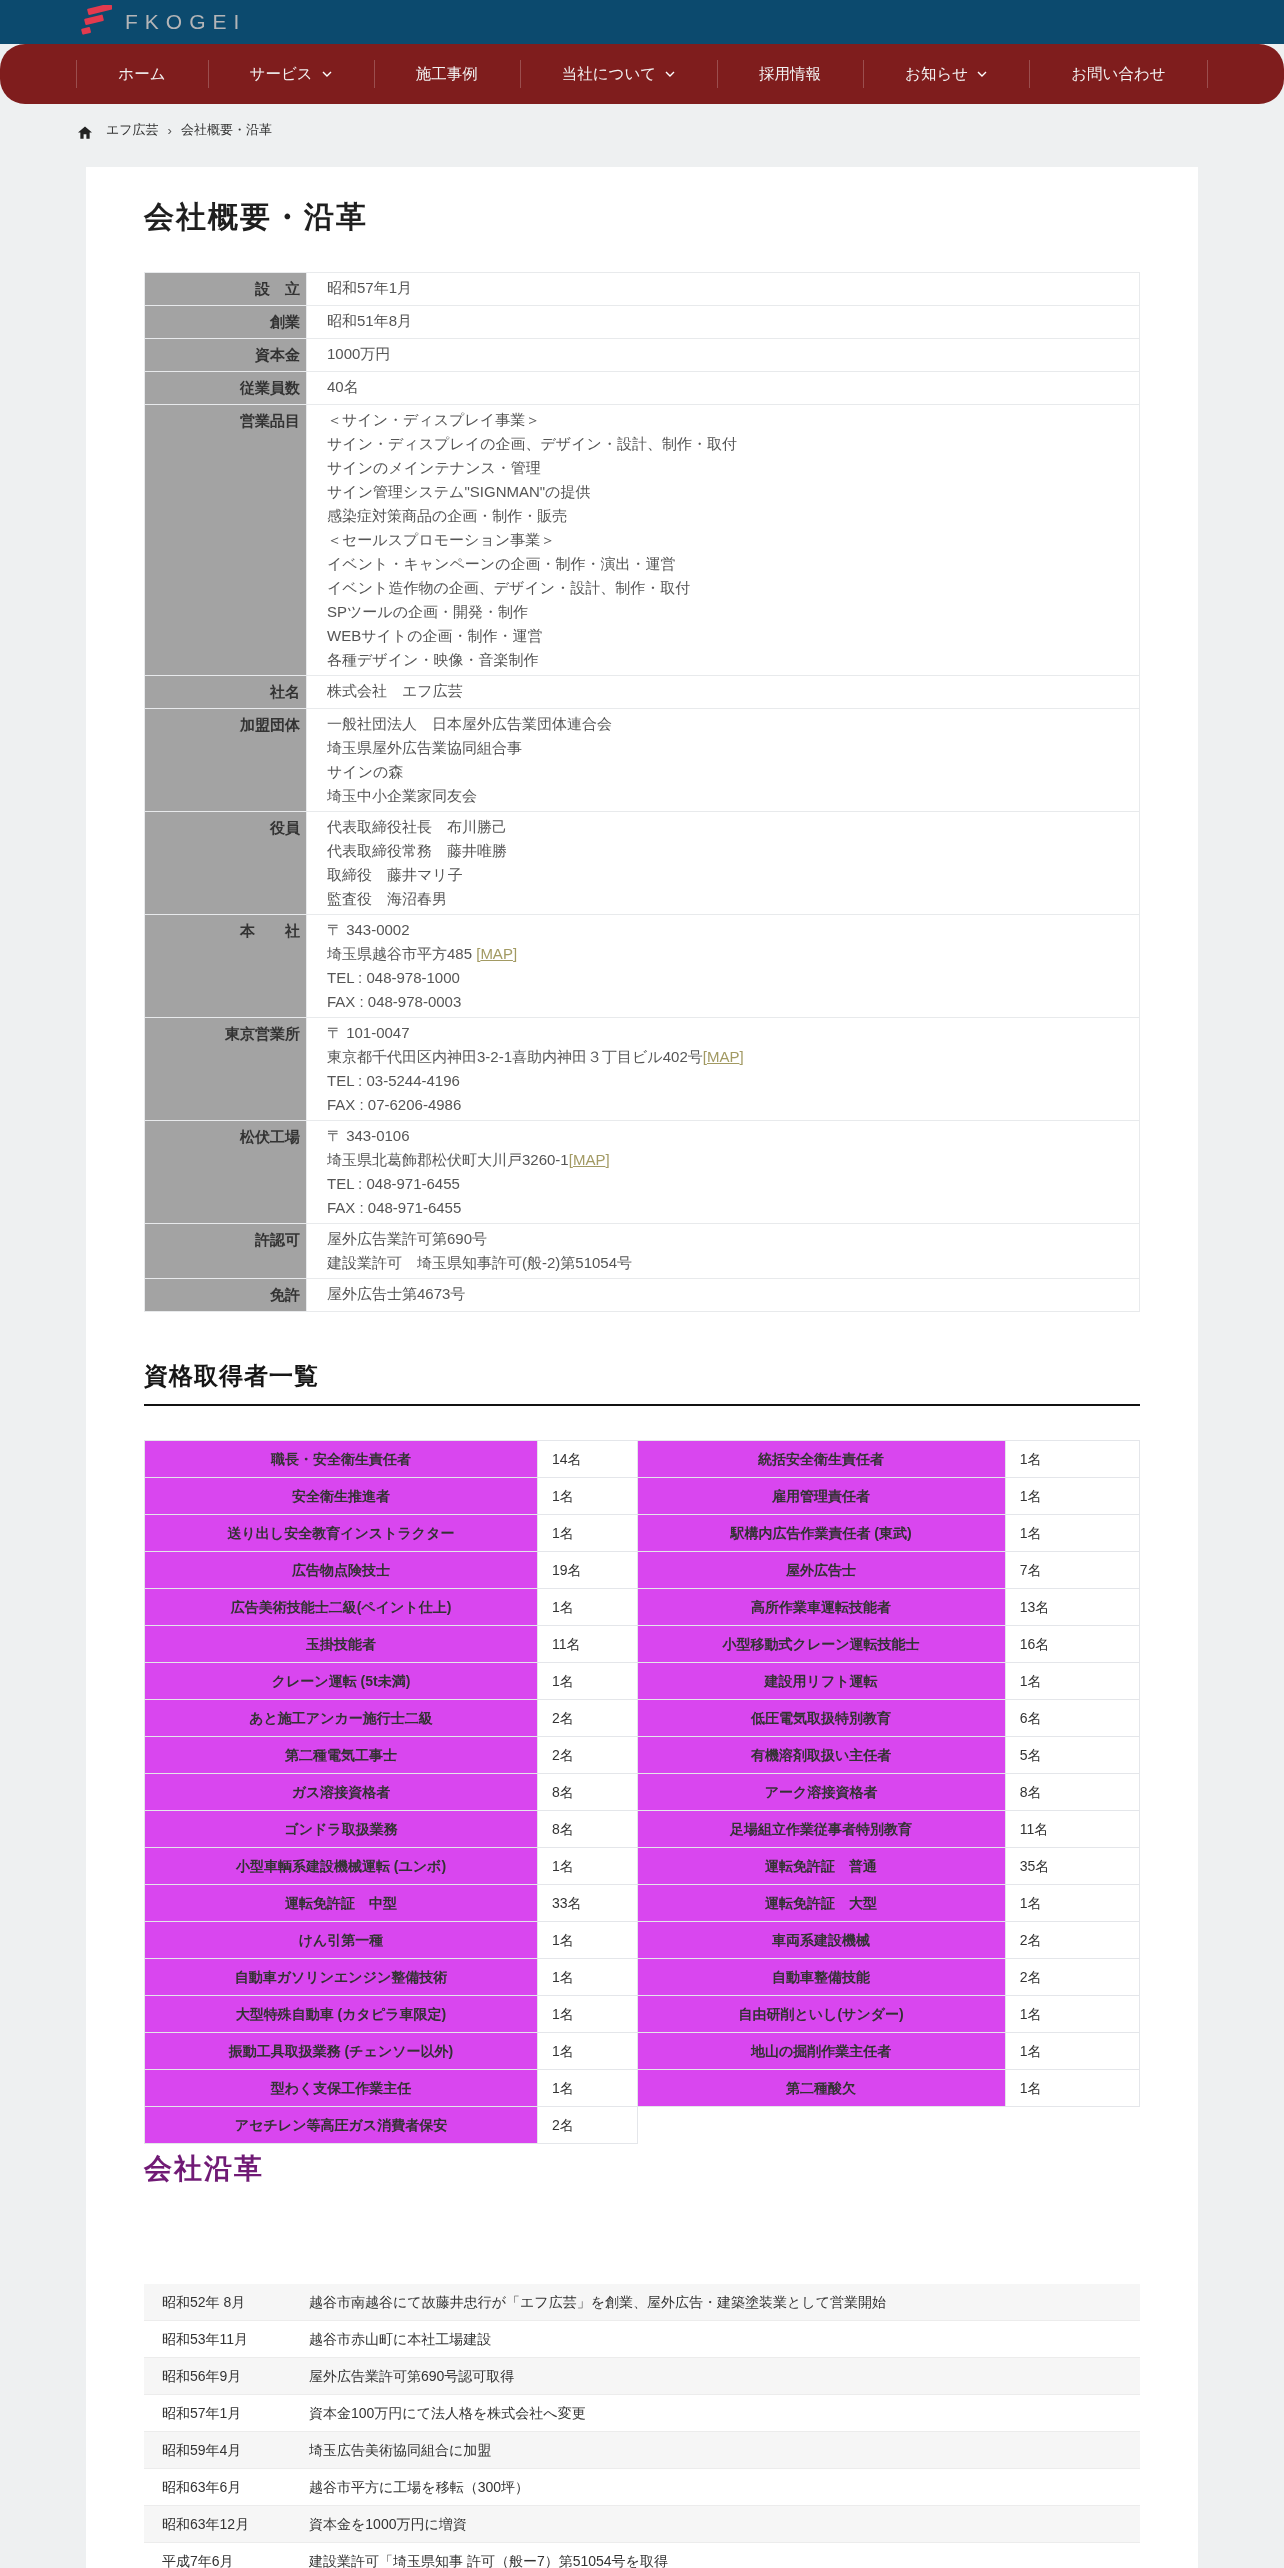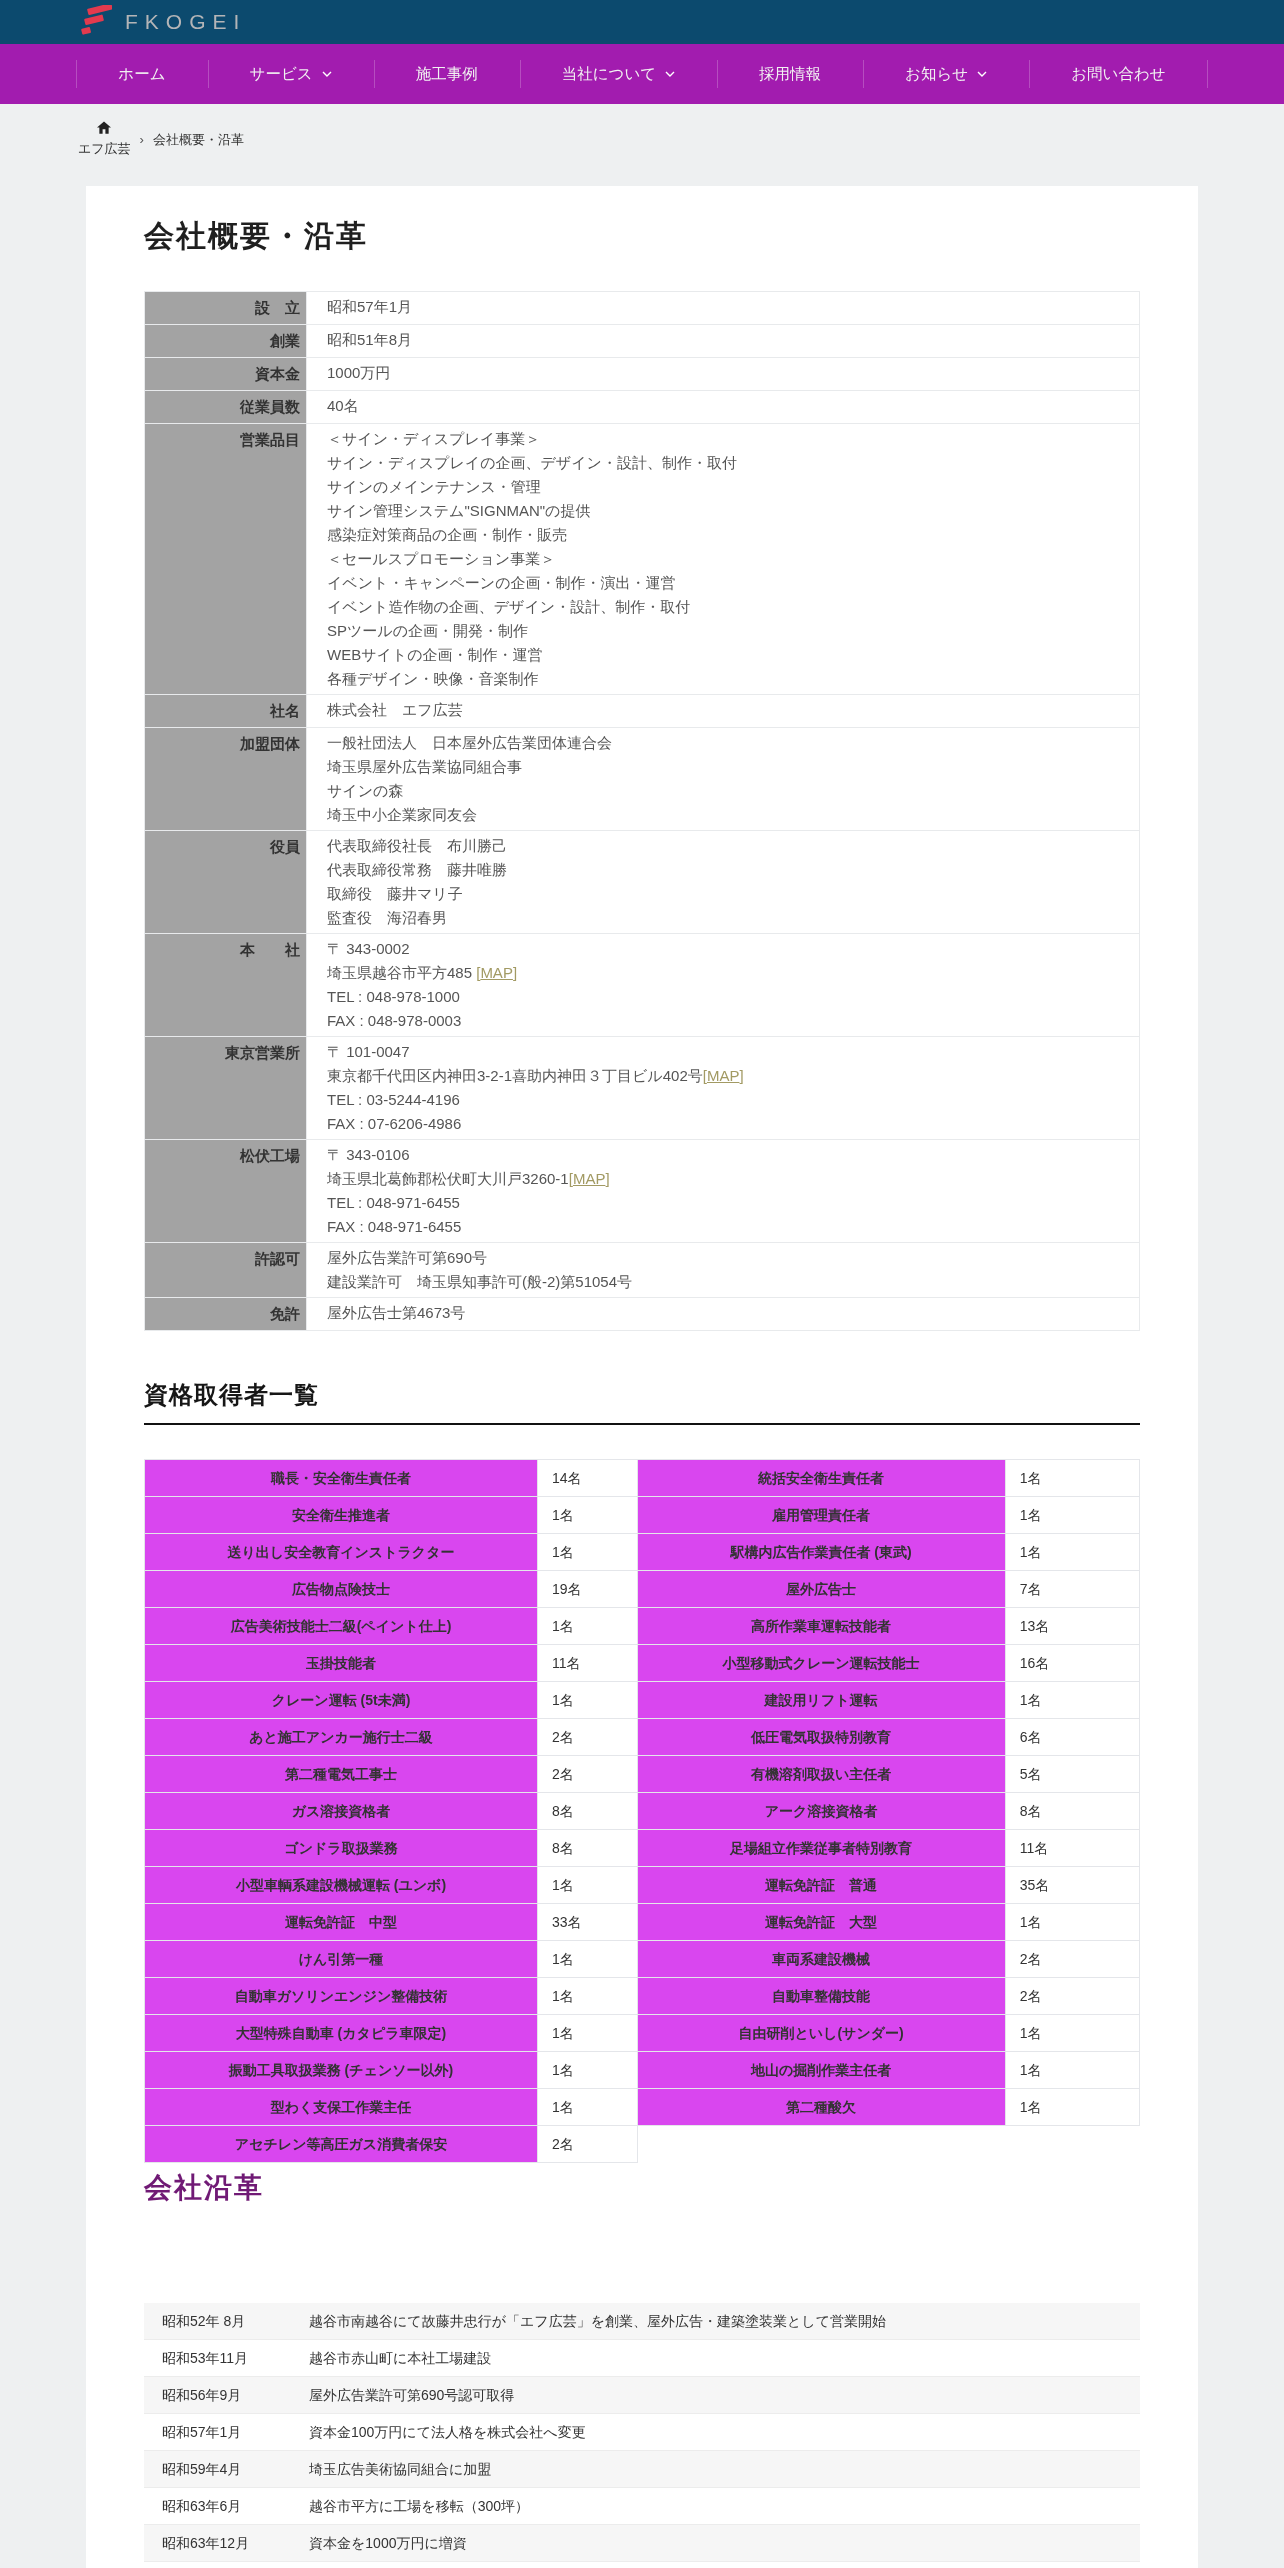--- a/index.html
+++ b/index.html
@@ -8,33 +8,33 @@
     height:2568px; overflow:hidden;
     background:#eef0f1;
     font-family:"Liberation Sans","DejaVu Sans",sans-serif;
     color:#333;
   }
   
   .site-header { background:#0c4a6e; height:44px; display:flex; align-items:center; padding-left:78px; }
   .logo { display:flex; align-items:center; gap:13px; cursor:pointer; }
   .logo-text { font-size:21px; font-weight:500; letter-spacing:7px; color:#b4b5b7; }
   
-  .main-nav { background:#a21caf; height:60px; display:flex; justify-content:center; }
+  .main-nav { background:#7f1d1d; height:60px; display:flex; justify-content:center;border-radius:25px; }
   .nav-items { display:flex; align-items:stretch; }
   .nav-item { position:relative; display:flex; align-items:center; padding:0 42px; color:#f2f2f2;
               font-size:15.5px; cursor:pointer; white-space:nowrap; }
   .nav-item::before, .nav-items::after {
     content:""; width:1px; height:28px; background:rgba(255,255,255,.22);
     position:absolute; left:0; top:16px; }
   .nav-items { position:relative; }
   .nav-items::after { position:absolute; right:0; left:auto; }
   .nav-chevron { margin-left:9px; display:inline-flex; }
   
   .breadcrumb { display:flex; align-items:center; gap:9px; padding:17px 0 15px 78px; font-size:13px; color:#333; }
-  .crumb-home { display:flex; align-items:center; gap:6px; cursor:pointer;flex-direction:column; }
+  .crumb-home { display:flex; align-items:flex-end; gap:14px; cursor:pointer; }
   .crumb-sep { color:#555; font-size:13px; }
   
   .card { width:1112px; margin:13px 86px 0 86px; background:#ffffff; padding:30px 58px 120px 58px; }
   .page-title { font-size:30px; font-weight:bold; color:#1f1f1f; letter-spacing:2px; margin:0 0 34px 0; }
   
   table { border-collapse:collapse; width:100%; }
   .overview-table { font-size:15px; color:#555; }
   .overview-table th {
     width:162px; background:#a3a3a3; border:1px solid #e8eaec;
     font-weight:bold; color:#333; text-align:right; vertical-align:top;

